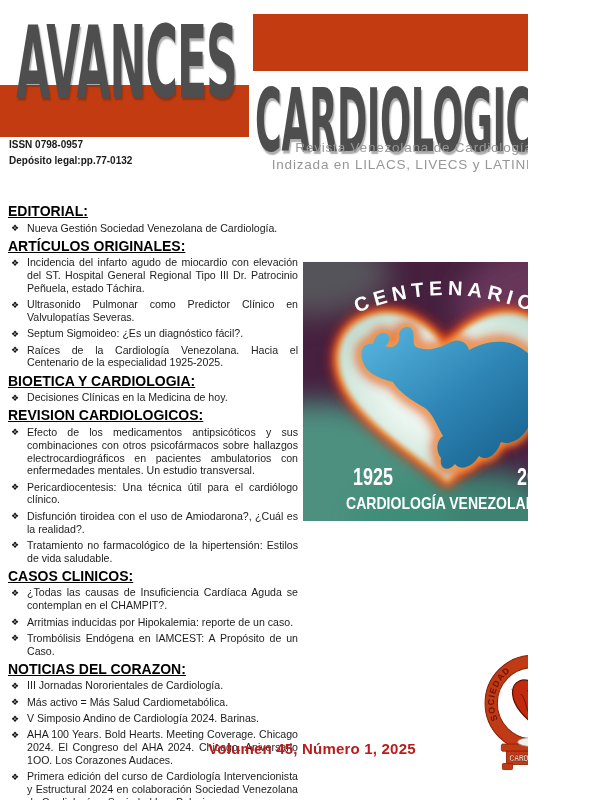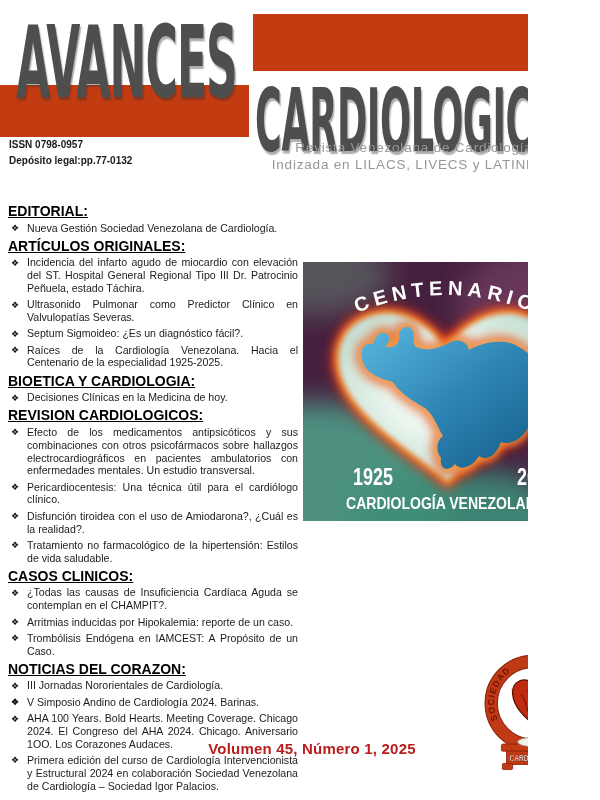--- a/index.html
+++ b/index.html
@@ -78,21 +78,21 @@
     <div class="toc-item"><span class="bullet">❖</span><span>Disfunción tiroidea con el uso de Amiodarona?, ¿Cuál es la realidad?.</span></div>
     <div class="toc-item"><span class="bullet">❖</span><span>Tratamiento no farmacológico de la hipertensión: Estilos de vida saludable.</span></div>
 
     <div class="toc-heading">CASOS CLINICOS:</div>
     <div class="toc-item"><span class="bullet">❖</span><span>¿Todas las causas de Insuficiencia Cardíaca Aguda se contemplan en el CHAMPIT?.</span></div>
     <div class="toc-item"><span class="bullet">❖</span><span>Arritmias inducidas por Hipokalemia: reporte de un caso.</span></div>
     <div class="toc-item"><span class="bullet">❖</span><span>Trombólisis Endógena en IAMCEST: A Propósito de un Caso.</span></div>
 
     <div class="toc-heading">NOTICIAS DEL CORAZON:</div>
     <div class="toc-item"><span class="bullet">❖</span><span>III Jornadas Nororientales de Cardiología.</span></div>
-    <div class="toc-item"><span class="bullet">❖</span></div>
+    <div class="toc-item"><span class="bullet">❖</span><span>Más activo = Más Salud Cardiometabólica.</span></div>
     <div class="toc-item"><span class="bullet">❖</span><span>V Simposio Andino de Cardiología 2024. Barinas.</span></div>
     <div class="toc-item"><span class="bullet">❖</span><span>AHA 100 Years. Bold Hearts. Meeting Coverage. Chicago 2024.  El Congreso del AHA 2024. Chicago. Aniversario 1OO. Los Corazones Audaces.</span></div>
     <div class="toc-item"><span class="bullet">❖</span><span>Primera edición del curso de Cardiología Intervencionista y Estructural 2024 en colaboración Sociedad Venezolana de Cardiología – Sociedad Igor Palacios.</span></div>
 
   </div>
 
   <svg class="centenario" viewBox="0 0 286 259">
     <defs>
       <radialGradient id="hg" cx="50%" cy="45%" r="62%">
         <stop offset="0%" stop-color="#fbfffd"></stop>

